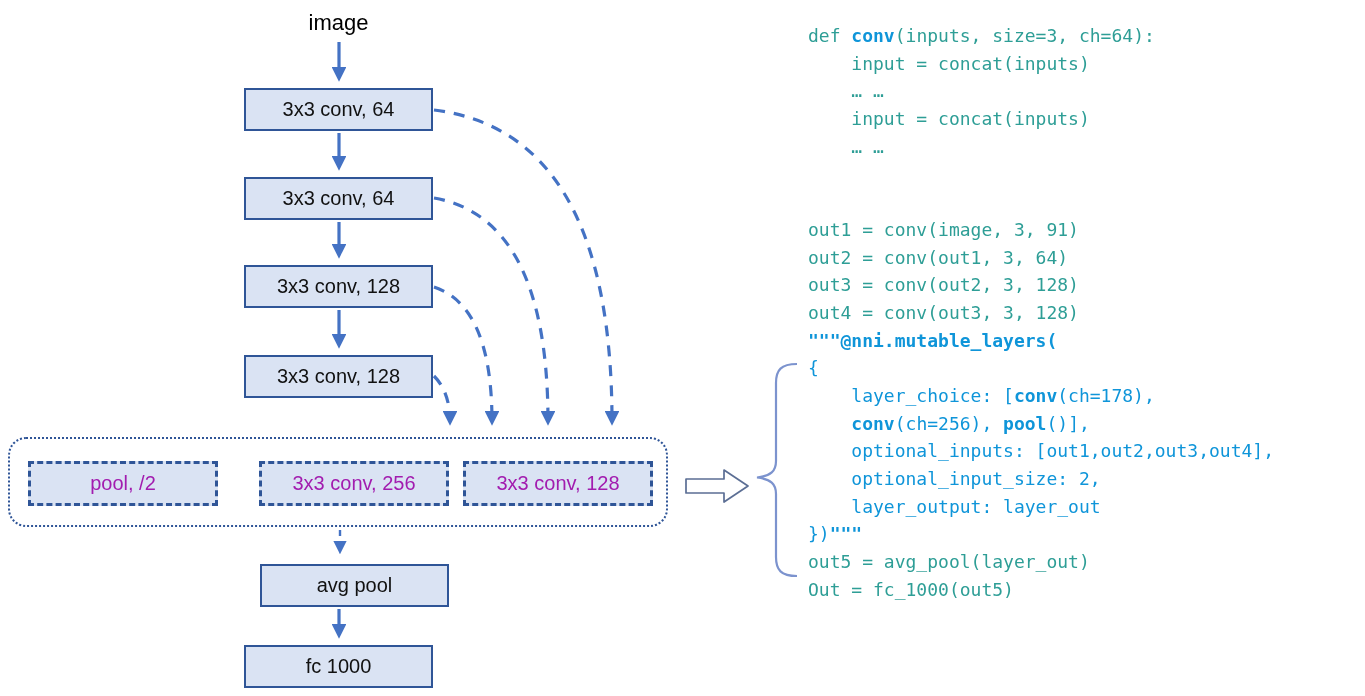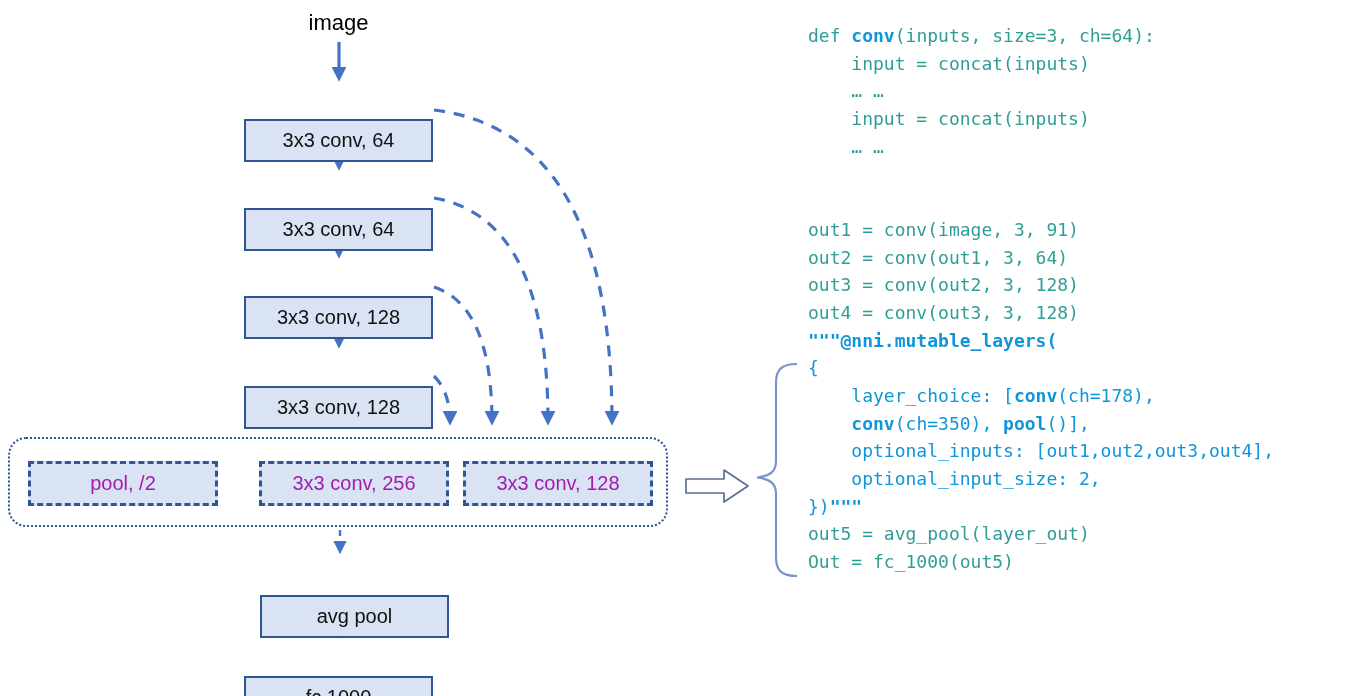--- a/index.html
+++ b/index.html
@@ -10,21 +10,21 @@
   html,body{margin:0;padding:0;background:#ffffff;}
   .canvas{
     position:relative;width:1365px;height:696px;background:#fff;overflow:hidden;
     font-family:"Liberation Sans",sans-serif;color:var(--text-black);
   }
   .layer-svg{position:absolute;left:0;top:0;width:1365px;height:696px;}
   .node{
     position:absolute;box-sizing:border-box;width:189px;height:43px;
     background:var(--box-fill);border:2.5px solid var(--box-border);
     display:flex;align-items:center;justify-content:center;
-    font-size:20px;color:#111;margin-top:31px;
+    font-size:20px;color:#111;
   }
   .choice{
     position:absolute;box-sizing:border-box;width:190px;height:45px;top:461px;
     background:var(--box-fill);border:3px dashed var(--box-border);
     display:flex;align-items:center;justify-content:center;
     font-size:20px;color:#a21caf;
   }
   .mutable-wrap{
     position:absolute;box-sizing:border-box;left:8px;top:437px;width:660px;height:90px;
     border:2px dotted var(--box-border);border-radius:18px;background:transparent;
@@ -102,21 +102,22 @@
       <div class="code-line"><span class="c-teal">    … …</span></div>
       <div class="code-line">&nbsp;</div>
       <div class="code-line">&nbsp;</div>
       <div class="code-line"><span class="c-teal">out1 = conv(image, 3, 91)</span></div>
       <div class="code-line"><span class="c-teal">out2 = conv(out1, 3, 64)</span></div>
       <div class="code-line"><span class="c-teal">out3 = conv(out2, 3, 128)</span></div>
       <div class="code-line"><span class="c-teal">out4 = conv(out3, 3, 128)</span></div>
       <div class="code-line"><span class="c-blue b">"""@nni.mutable_layers(</span></div>
       <div class="code-line"><span class="c-blue">{</span></div>
       <div class="code-line"><span class="c-blue">    layer_choice: [</span><span class="c-blue b">conv</span><span class="c-blue">(ch=178),</span></div>
-      <div class="code-line"><span class="c-blue">    </span><span class="c-blue b">conv</span><span class="c-blue">(ch=350), </span><span class="c-blue b">pool</span><span class="c-blue">()],</span></div>
+      <div class="code-line"><span class="c-blue">    </span><span class="c-blue b">conv</span><span class="c-blue">(ch=256), </span><span class="c-blue b">pool</span><span class="c-blue">()],</span></div>
       <div class="code-line"><span class="c-blue">    optional_inputs: [out1,out2,out3,out4],</span></div>
       <div class="code-line"><span class="c-blue">    optional_input_size: 2,</span></div>
+      <div class="code-line"><span class="c-blue">    layer_output: layer_out</span></div>
       <div class="code-line"><span class="c-blue">})</span><span class="c-blue b">"""</span></div>
       <div class="code-line"><span class="c-teal">out5 = avg_pool(layer_out)</span></div>
       <div class="code-line"><span class="c-teal">Out = fc_1000(out5)</span></div>
     </div>
 
 </div>
 
 </body></html>

